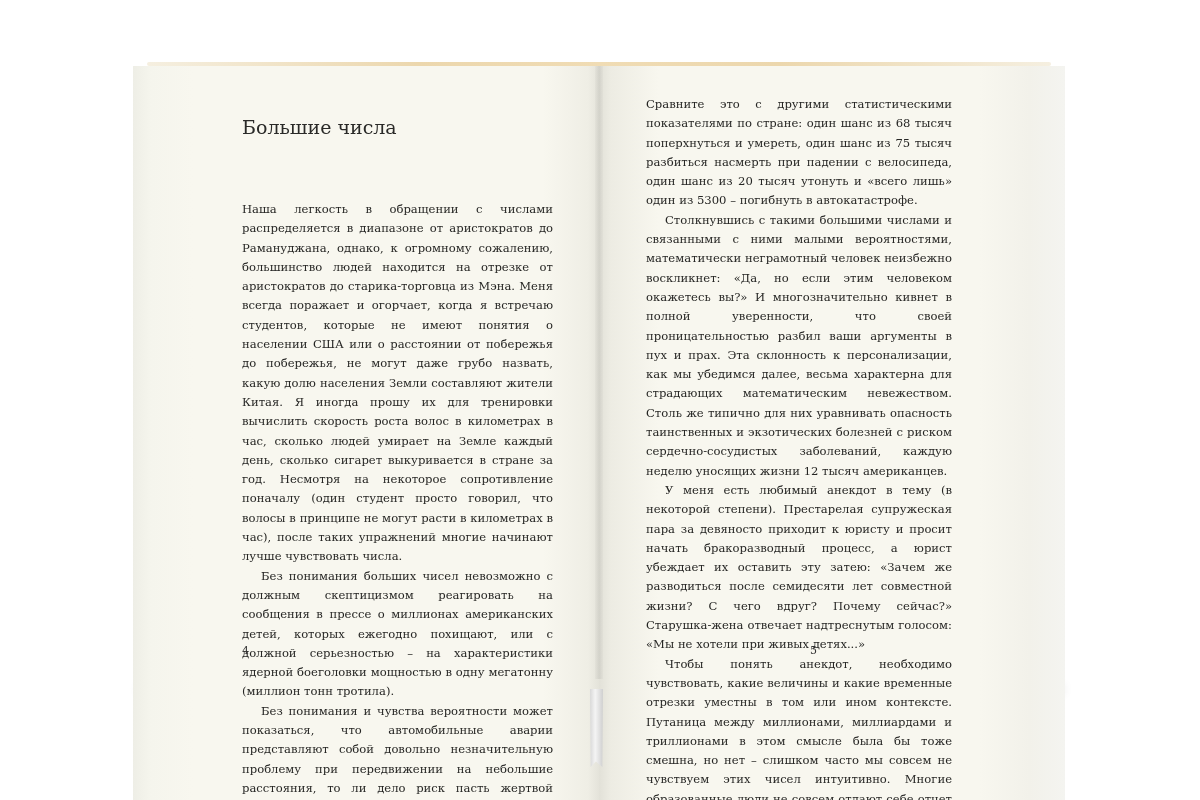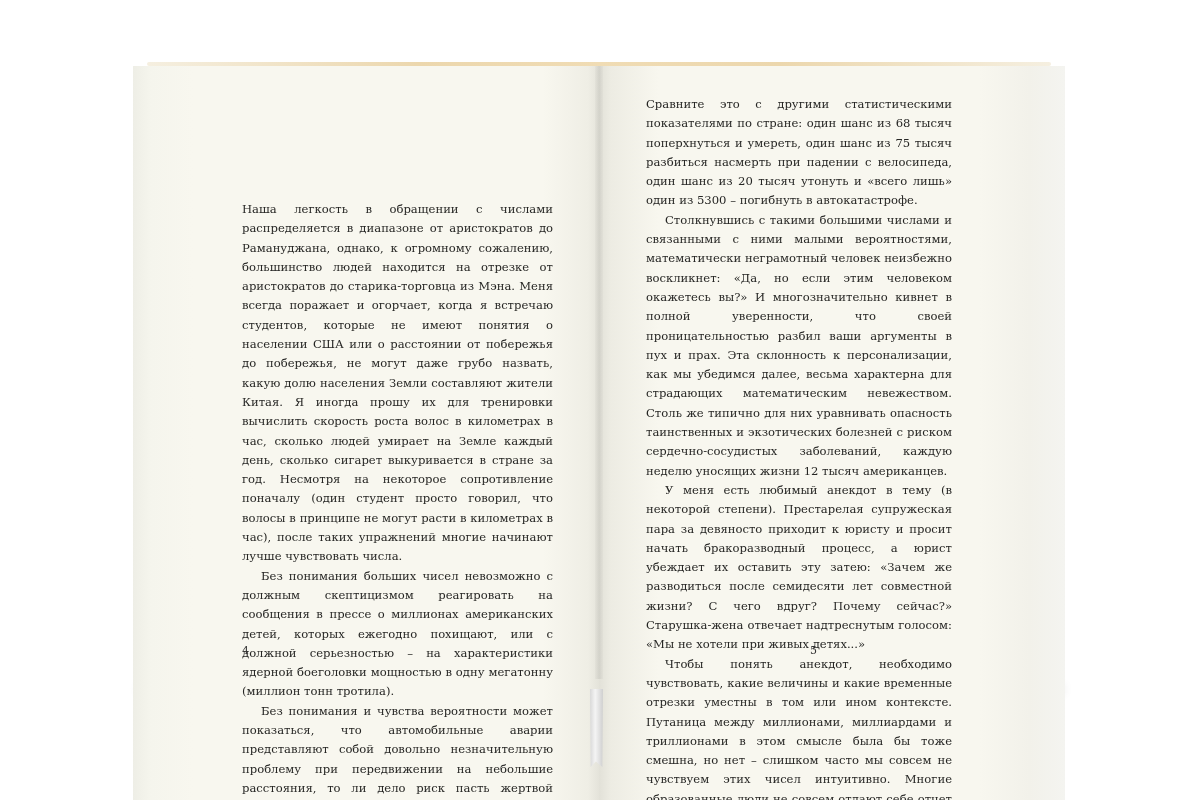--- a/index.html
+++ b/index.html
@@ -26,20 +26,21 @@
 </head>
 <body>
 
 <div class="shadow"></div>
 <div class="book">
   <div class="cover-top"></div>
   <div class="cover-bottom"></div>
 
   <div class="page left">
     <div class="title">
+      <div>Большие числа</div>
     </div>
     <div class="col">
       <p>Наша легкость в обращении с числами распределяется в диапазоне от аристократов до Рамануджана, однако, к огромному сожалению, большинство людей находится на отрезке от аристократов до старика-торговца из Мэна. Меня всегда поражает и огорчает, когда я встречаю студентов, которые не имеют понятия о населении США или о расстоянии от побережья до побережья, не могут даже грубо назвать, какую долю населения Земли составляют жители Китая. Я иногда прошу их для тренировки вычислить скорость роста волос в километрах в час, сколько людей умирает на Земле каждый день, сколько сигарет выкуривается в стране за год. Несмотря на некоторое сопротивление поначалу (один студент просто говорил, что волосы в принципе не могут расти в километрах в час), после таких упражнений многие начинают лучше чувствовать числа.</p>
       <p class="ind">Без понимания больших чисел невозможно с должным скептицизмом реагировать на сообщения в прессе о миллионах американских детей, которых ежегодно похищают, или с должной серьезностью – на характеристики ядерной боеголовки мощностью в одну мегатонну (миллион тонн тротила).</p>
       <p class="ind">Без понимания и чувства вероятности может показаться, что автомобильные аварии представляют собой довольно незначительную проблему при передвижении на небольшие расстояния, то ли дело риск пасть жертвой террористов во время заграничной поездки! В то же время число американцев, гибнущих на дорогах ежегодно, а это 45 тысяч человек, приблизительно равно числу убитых американских солдат на войне во Вьетнаме. В 1985 году от рук террористов погибло 17 американцев. Если учесть, что всего в том году за границу выезжало 28 миллионов наших сограждан, вероятность погибнуть в теракте составляла один к 1,6 миллиона.</p>
     </div>
     <div class="pnum">4</div>
   </div>
 
   <div class="page right">

